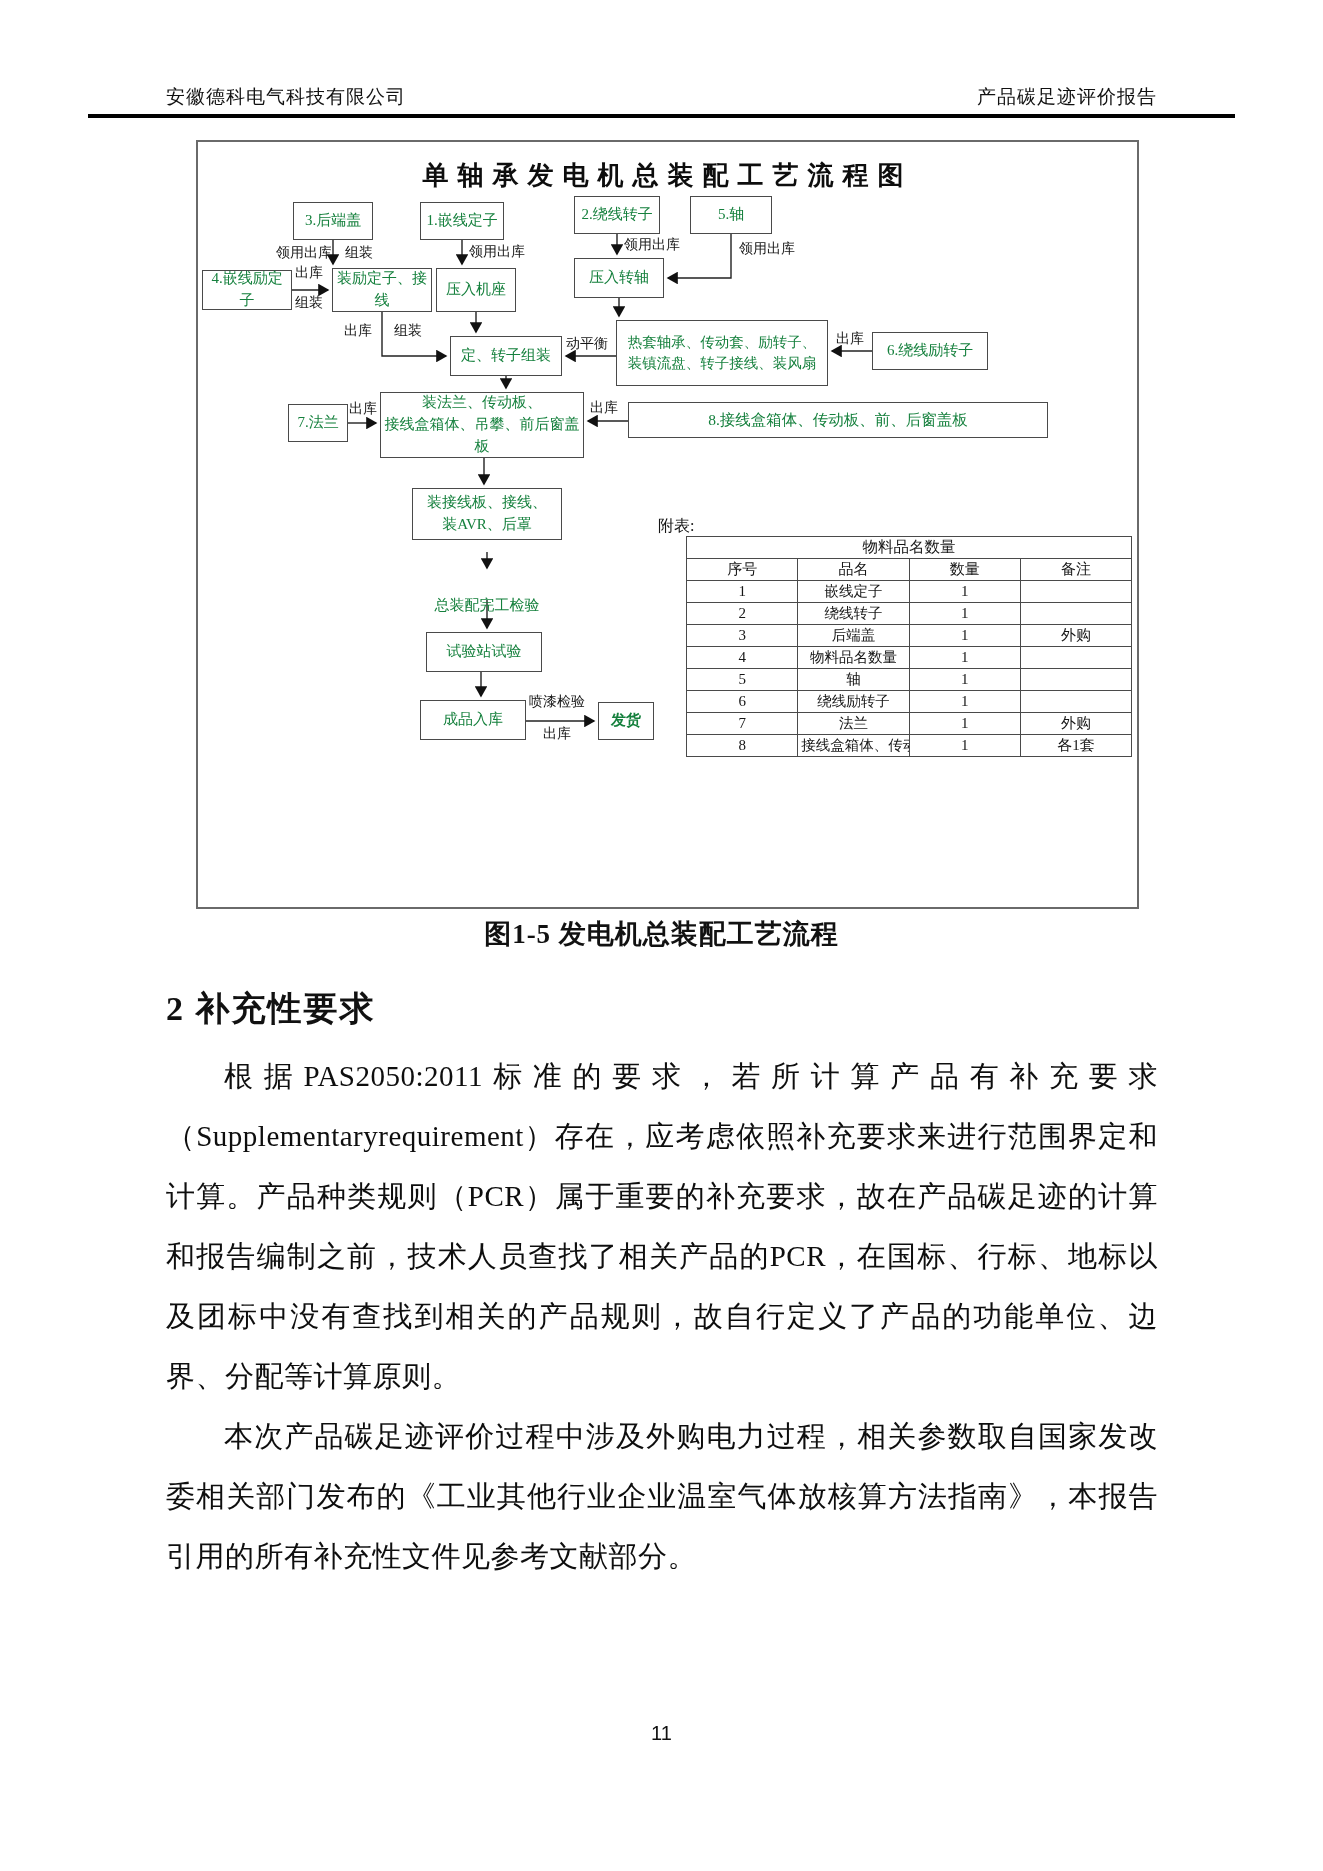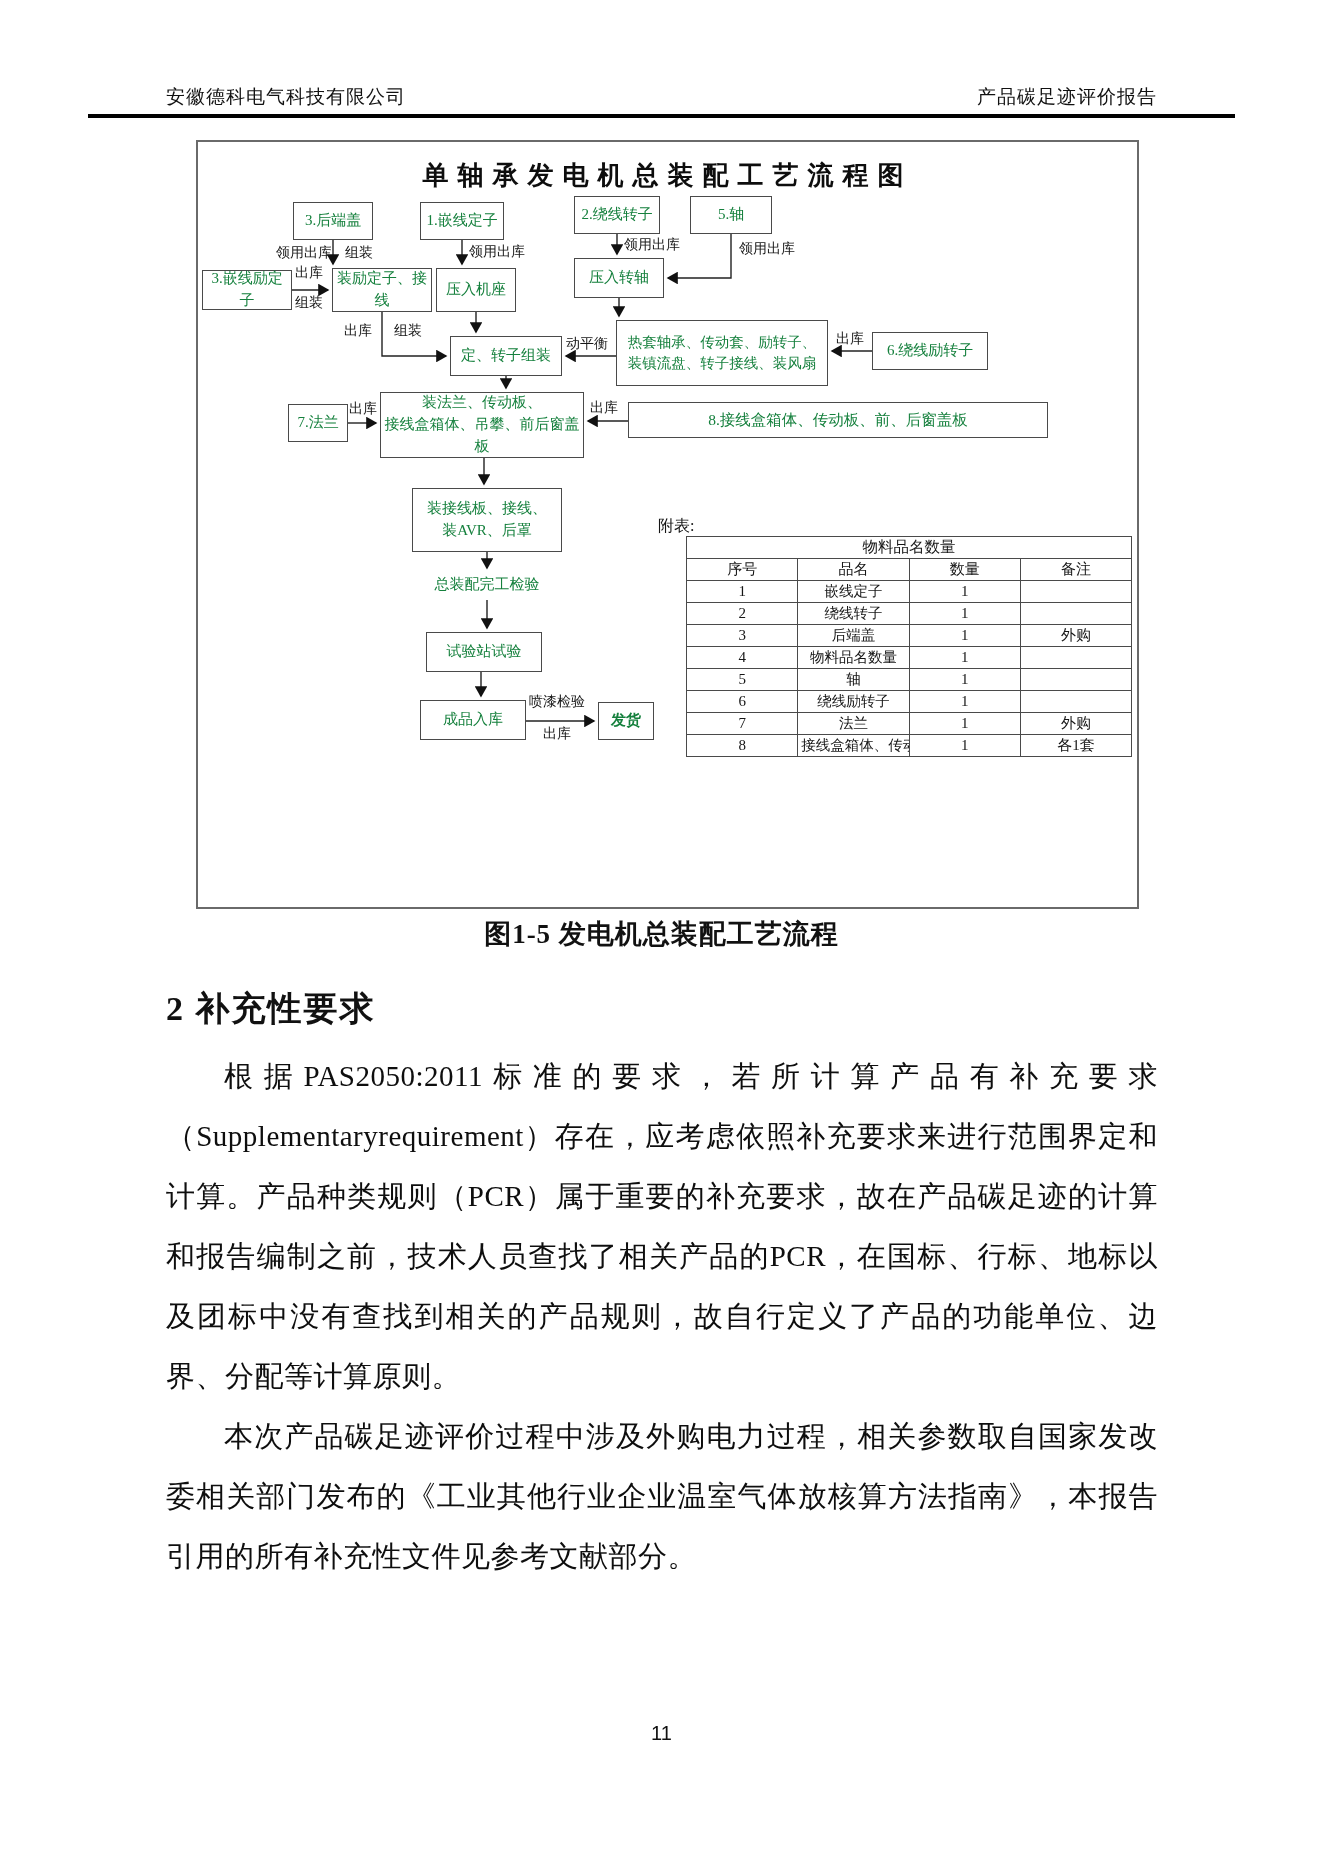--- a/index.html
+++ b/index.html
@@ -21,39 +21,39 @@
   .flow-title{
     position:absolute;left:0;top:16px;width:100%;text-align:center;
     font-size:26px;font-weight:bold;letter-spacing:9px;color:#0d0d0d;
   }
   .node{
     position:absolute;border:1.6px solid #4a4a4a;background:#fff;
     display:flex;flex-direction:column;align-items:center;justify-content:center;
     font-size:15px;line-height:1.45;text-align:center;color:#15803d;box-sizing:border-box;
     padding:1px 2px;
   }
-  .bare{border:none;background:transparent;}
+  .bare{border:none;background:transparent;margin-top:21px;}
   .elabel{position:absolute;font-size:14px;color:#151515;white-space:nowrap;}
   .flow-svg{position:absolute;left:0;top:0;width:939px;height:765px;}
   
   .n3{left:95px;top:60px;width:80px;height:38px;}
   .n1{left:222px;top:60px;width:84px;height:38px;}
   .n2{left:376px;top:54px;width:86px;height:38px;}
   .n5{left:492px;top:54px;width:82px;height:38px;}
   .n4{left:4px;top:128px;width:90px;height:40px;}
   .zl{left:134px;top:126px;width:100px;height:44px;}
   .yj{left:238px;top:126px;width:80px;height:44px;}
   .yz{left:376px;top:116px;width:90px;height:40px;}
   .dz{left:252px;top:194px;width:112px;height:40px;}
   .rt{left:418px;top:178px;width:212px;height:66px;font-size:14.5px;}
   .n6{left:674px;top:190px;width:116px;height:38px;}
   .n7{left:90px;top:262px;width:60px;height:38px;}
   .zf{left:182px;top:250px;width:204px;height:66px;}
   .n8{left:430px;top:260px;width:420px;height:36px;font-size:15.5px;}
-  .jx{left:214px;top:346px;width:150px;height:64px;}
+  .jx{left:214px;top:346px;width:150px;height:52px;}
   .jy{left:212px;top:430px;width:154px;height:26px;}
   .sy{left:228px;top:490px;width:116px;height:40px;}
   .cp{left:222px;top:558px;width:106px;height:40px;}
   .fh{left:400px;top:560px;width:56px;height:38px;font-weight:bold;}
   
   .attach{position:absolute;left:460px;top:374px;font-size:16px;color:#151515;}
   .mat-table{
     position:absolute;left:488px;top:394px;width:446px;border-collapse:collapse;
     font-size:15px;color:#151515;table-layout:fixed;background:#fff;
   }
@@ -112,21 +112,21 @@
           <line x1="328" y1="579" x2="396" y2="579" marker-end="url(#ah)"></line>
         </g>
       </svg>
 
       <div class="flow-title">单轴承发电机总装配工艺流程图</div>
 
       <div class="node n3">3.后端盖</div>
       <div class="node n1">1.嵌线定子</div>
       <div class="node n2">2.绕线转子</div>
       <div class="node n5">5.轴</div>
-      <div class="node n4">3.嵌线励定子</div>
+      <div class="node n4">4.嵌线励定子</div>
       <div class="node zl">装励定子、接线</div>
       <div class="node yj">压入机座</div>
       <div class="node yz">压入转轴</div>
       <div class="node dz">定、转子组装</div>
       <div class="node rt">
         <span>热套轴承、传动套、励转子、</span>
         <span>装镇流盘、转子接线、装风扇</span>
       </div>
       <div class="node n6">6.绕线励转子</div>
       <div class="node n7">7.法兰</div>

